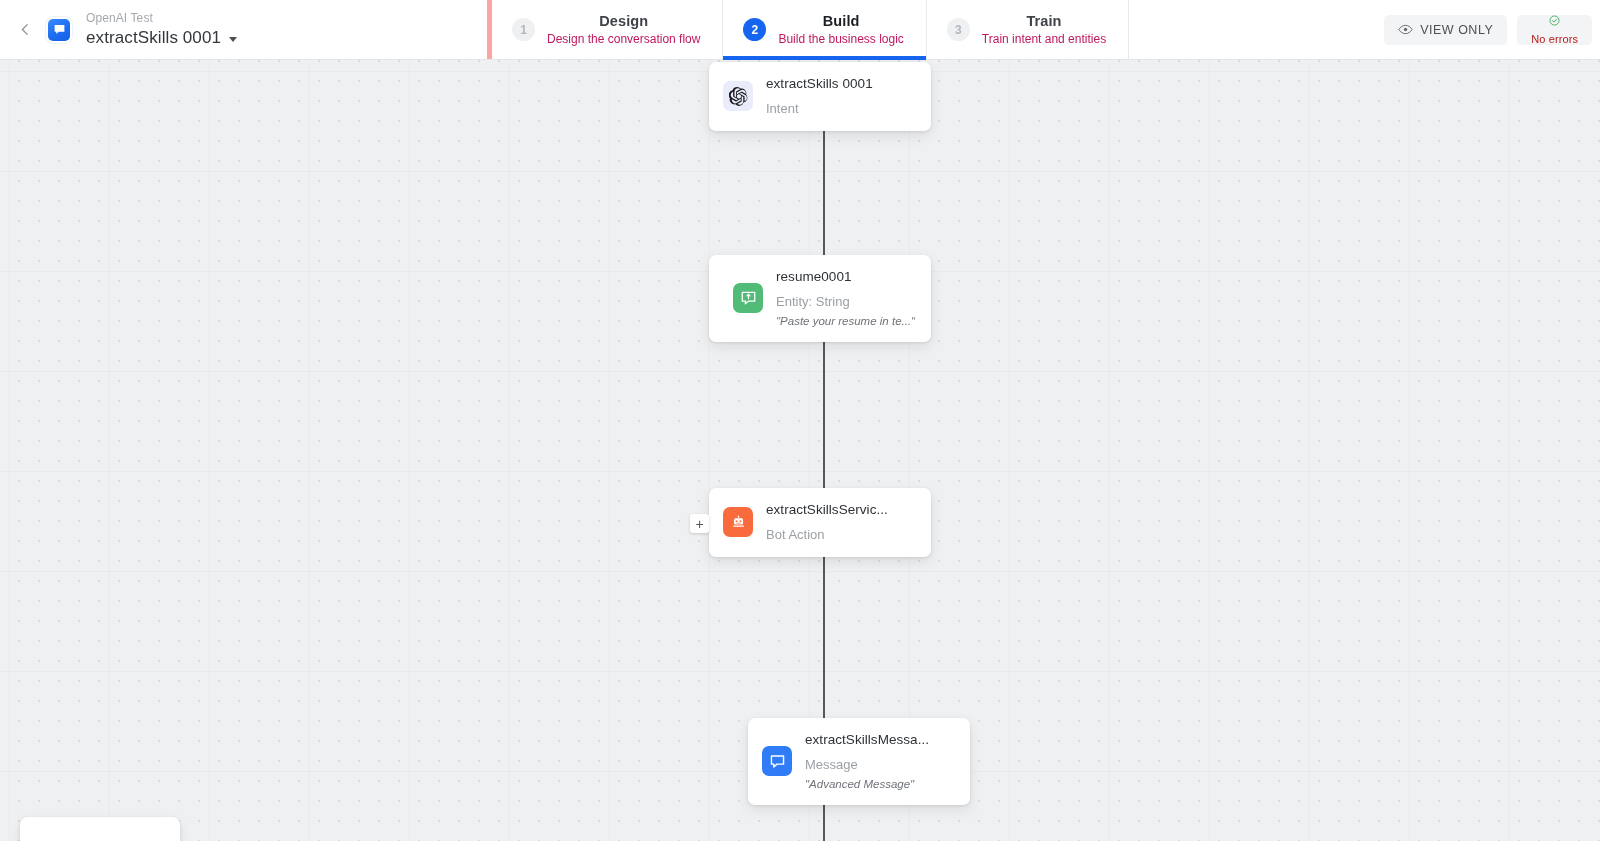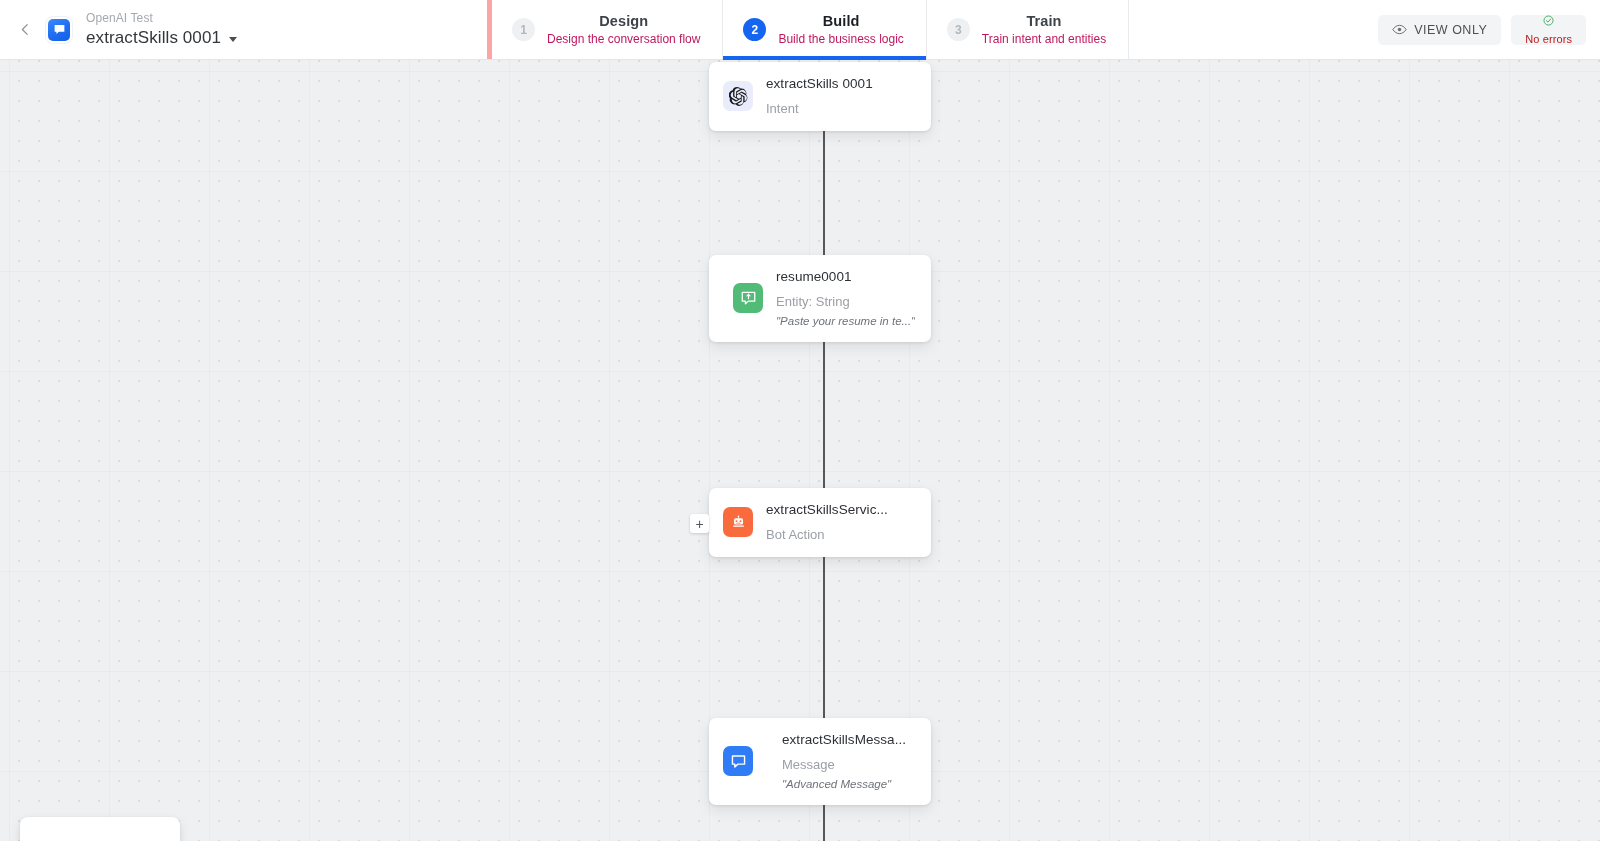--- a/index.html
+++ b/index.html
@@ -81,21 +81,21 @@
   .tab.active .tab-label { color: #1c1f23; }
   .tab-sub { font-size: 12px; color: #be185d; margin-top: 1px; }
   .tab.active::after {
     content: ""; position: absolute;
     left: 0; right: 0; bottom: -1px; height: 4px;
     background: #1565f0;
   }
 
   .hdr-right {
     flex: 1; display: flex; align-items: center;
-    justify-content: flex-end; padding-right: 14px; gap: 10px;
+    justify-content: flex-end; padding-right: 8px; gap: 10px;
   }
   .pill {
     display: flex; align-items: center; gap: 7px;
     height: 30px; padding: 0 14px; border-radius: 5px;
     background: #f3f4f6; font-size: 12.5px;
     letter-spacing: .5px; color: #4b5055;
     cursor: pointer; white-space: nowrap;
   }
   .pill.errors { color: #b91c1c; letter-spacing: .1px; font-size: 11px; flex-direction: column; }
 
@@ -296,21 +296,21 @@
         <rect x="8.35" y="1.7" width="1.3" height="2.4" rx="0.6" fill="#ffffff"></rect>
         <rect x="3.2" y="12.2" width="11.6" height="1.3" rx="0.65" fill="#ffffff"></rect>
       </svg>
     </div>
     <div class="node-body">
       <div class="node-title">extractSkillsServic...</div>
       <div class="node-sub">Bot Action</div>
     </div>
   </div>
 
-  <div class="node" style="left:709px; top:658px;gap:16px;">
+  <div class="node" style="left:748px; top:658px;">
     <div class="node-icon message">
       <svg width="17" height="17" viewBox="0 0 18 18">
         <path d="M2.6 3.2h12.8v8.6H8.4l-3.3 3v-3H2.6z" fill="none" stroke="#ffffff" stroke-width="1.5" stroke-linejoin="round"></path>
       </svg>
     </div>
     <div class="node-body">
       <div class="node-title">extractSkillsMessa...</div>
       <div class="node-sub">Message</div>
       <div class="node-quote">"Advanced Message"</div>
     </div>

